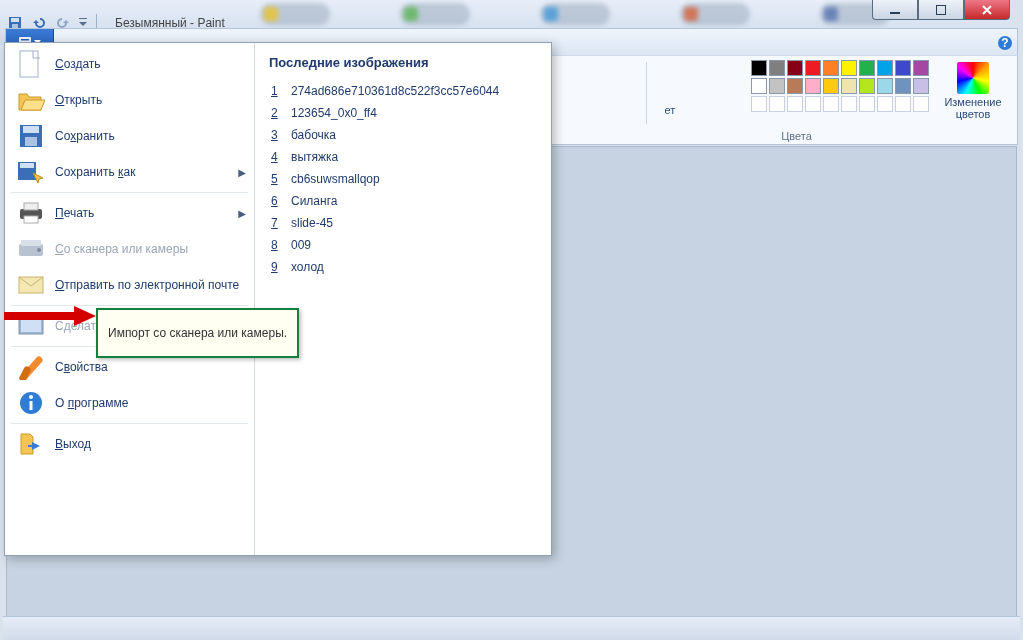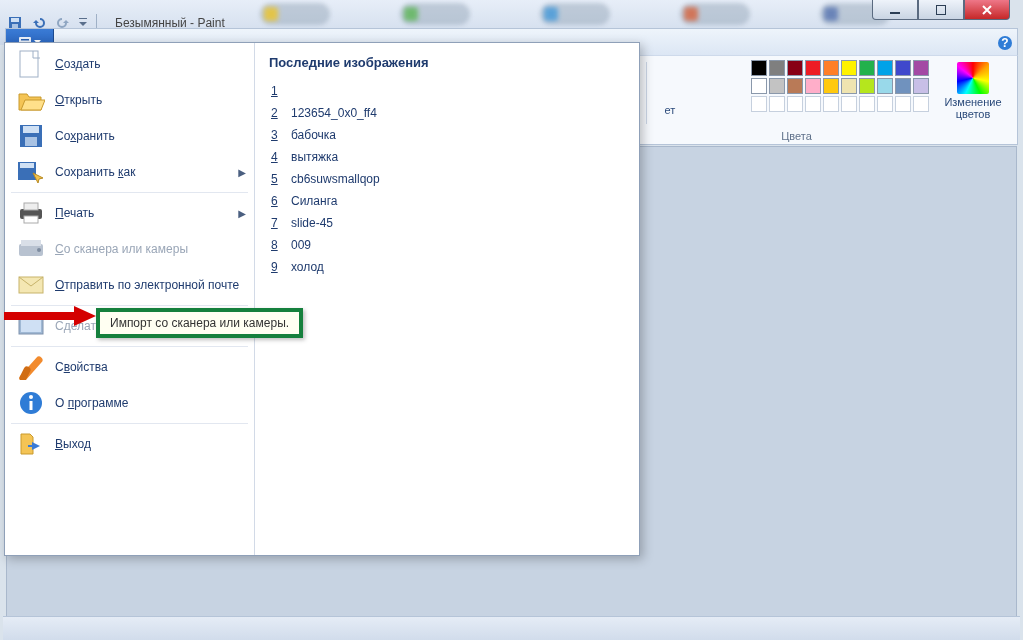--- a/index.html
+++ b/index.html
@@ -47,41 +47,41 @@
 
   
   .canvas-area { position: absolute; top: 146px; left: 6px; right: 6px; bottom: 22px; background: #c7d3e2; border: 1px solid #a9b8cc; }
   .canvas { position: absolute; left: 4px; top: 0px; width: 80px; height: 85px; background: white; box-shadow: 1px 1px 0 #9fb0c6; }
   .handle { position: absolute; width: 5px; height: 5px; background: white; border: 1px solid #5a6f8c; }
   .handle.e  { left: 86px; top: 40px; }
   .handle.s  { left: 42px; top: 87px; }
   .handle.se { left: 86px; top: 87px; }
 
   
-  .file-menu { position: absolute; top: 42px; left: 4px; width: 636px; height: 514px;
+  .file-menu { position: absolute; top: 42px; left: 4px; width: 548px; height: 514px;
     background: #fff; border: 1px solid #8fa0b8; box-shadow: 3px 3px 10px rgba(0,0,0,.25);
     display: flex; }
   .fm-left { width: 250px; border-right: 1px solid #d2dae7; padding: 3px 0; display: flex; flex-direction: column; }
   .fm-item { display: flex; align-items: center; gap: 10px; padding: 4px 12px; min-height: 36px;
     color: #1f3b6e; cursor: default; position: relative; }
   .fm-item.disabled { color: #9aa6b7; }
   .fm-item .ico { width: 28px; height: 28px; display: flex; align-items: center; justify-content: center; flex-shrink: 0; }
   .fm-item .arrow { position: absolute; right: 8px; color: #4a5f80; font-size: 10px; }
   .fm-item .ul { text-decoration: underline; }
   .fm-sep { height: 0; border-top: 1px solid #e2e7f0; margin: 2px 6px; }
 
   .fm-right { flex: 1; padding: 12px 14px; color: #1f3b6e; }
   .fm-right h4 { font-size: 13px; font-weight: 600; margin-bottom: 10px; }
   .recent { display: flex; gap: 10px; padding: 4px 2px; align-items: baseline; }
   .recent .num { text-decoration: underline; width: 10px; }
   .recent .name { }
 
   
   .tooltip { position: absolute; left: 96px; top: 308px; background: #fffff2;
-    border: 4px solid #15803d; padding: 4px 10px; box-shadow: 2px 2px 4px rgba(0,0,0,.25);
+    border: 2px solid #15803d; padding: 16px 10px; box-shadow: 2px 2px 4px rgba(0,0,0,.25);
     color: #333; white-space: nowrap; }
 
   
   .anno-arrow { position: absolute; left: 4px; top: 306px; }
 
   
   .statusbar-blur { position: absolute; left: 3px; right: 3px; bottom: 0; height: 24px;
     background: linear-gradient(#e5ecf6,#d1dceb); border-top: 1px solid #b5c4d8; filter: blur(0.3px); }
 </style>
 </head>
@@ -344,20 +344,21 @@
           </svg>
         </span>
         <span><span class="ul">В</span>ыход</span>
       </div>
     </div>
   <div class="fm-right">
     <h4>Последние изображения</h4>
     <div id="recent-list">
         <div class="recent">
           <span class="num">1</span>
+          <span class="name">274ad686e710361d8c522f3cc57e6044</span>
         </div>
         <div class="recent">
           <span class="num">2</span>
           <span class="name">123654_0x0_ff4</span>
         </div>
         <div class="recent">
           <span class="num">3</span>
           <span class="name">бабочка</span>
         </div>
         <div class="recent">

